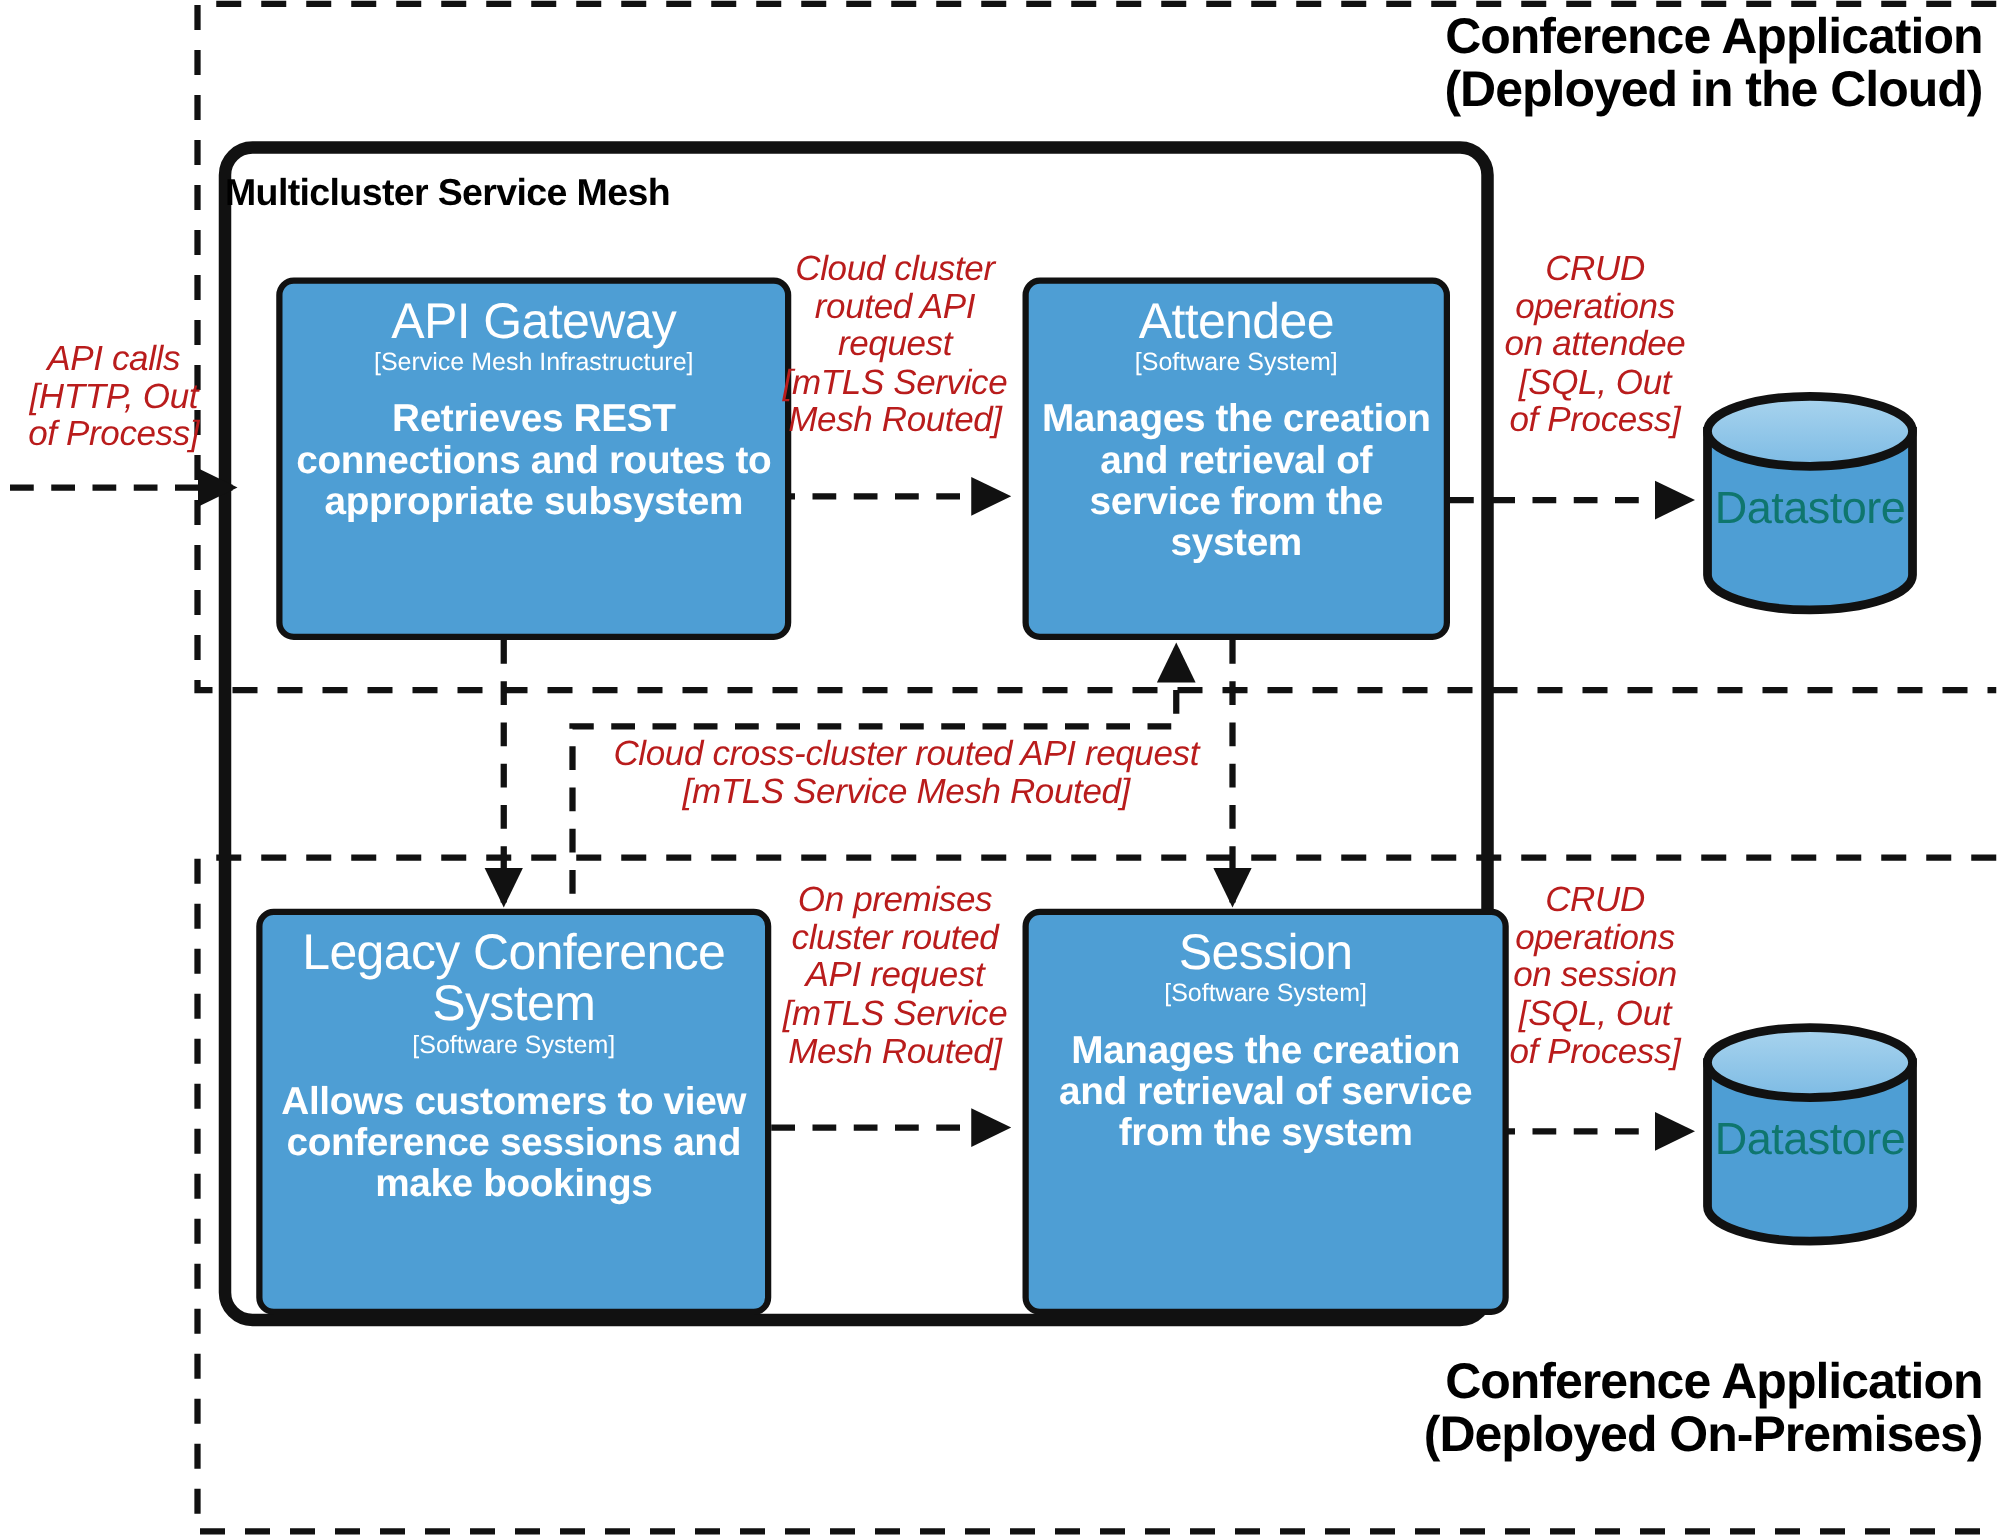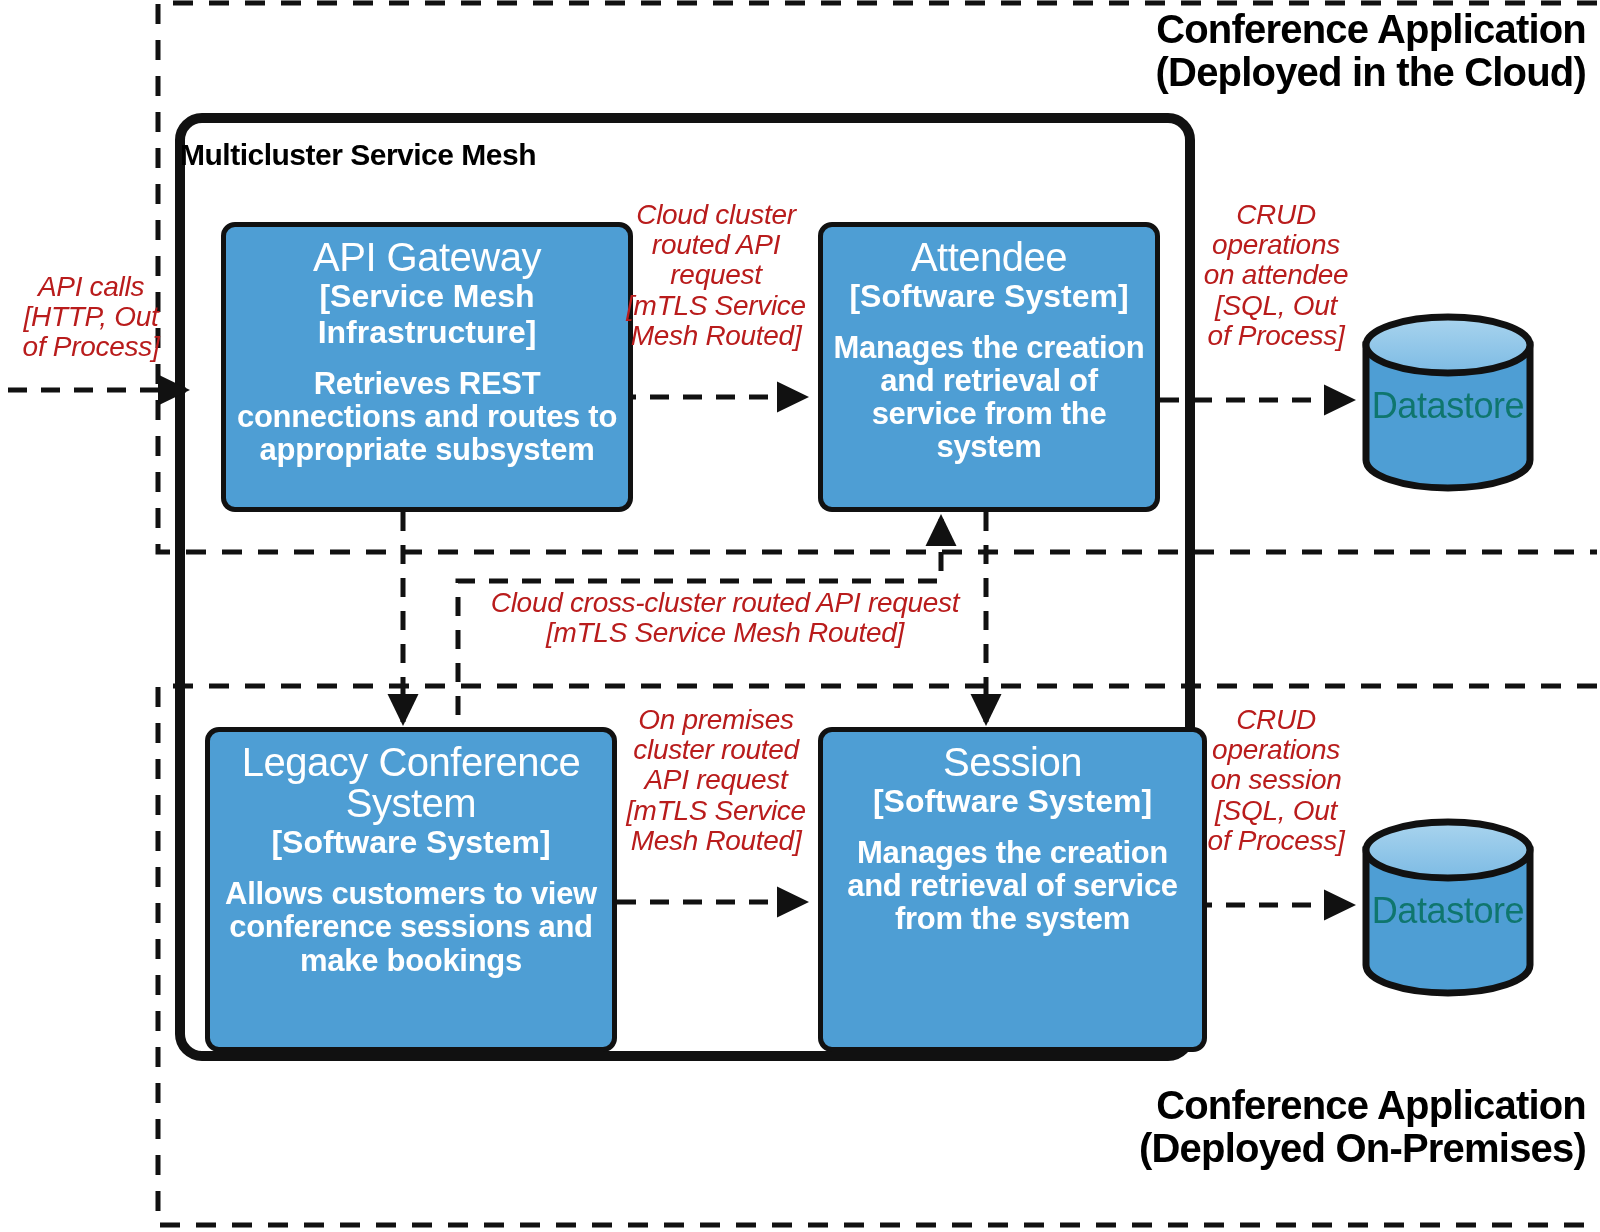--- a/index.html
+++ b/index.html
@@ -16,21 +16,21 @@
     display:flex;flex-direction:column;align-items:center;justify-content:flex-start;
     color:#ffffff;
     text-align:center;
     padding:10px 8px 8px 8px;
   }
   .node .n-title{
     font-size:40px;line-height:1.03;font-weight:400;letter-spacing:-0.5px;
     width:100%;
   }
   .node .n-tech{
-    font-size:32px;line-height:1.12;font-weight:700;margin-top:1px;width:100%;
+    font-size:20px;line-height:1.12;font-weight:400;margin-top:1px;width:100%;
   }
   .node .n-desc{
     font-size:31px;line-height:1.07;font-weight:700;margin-top:16px;width:100%;
     letter-spacing:-0.3px;
   }
 
   .mesh-title{
     position:absolute;
     font-size:30px;font-weight:700;color:#000000;letter-spacing:-0.5px;
     text-align:left;white-space:nowrap;

